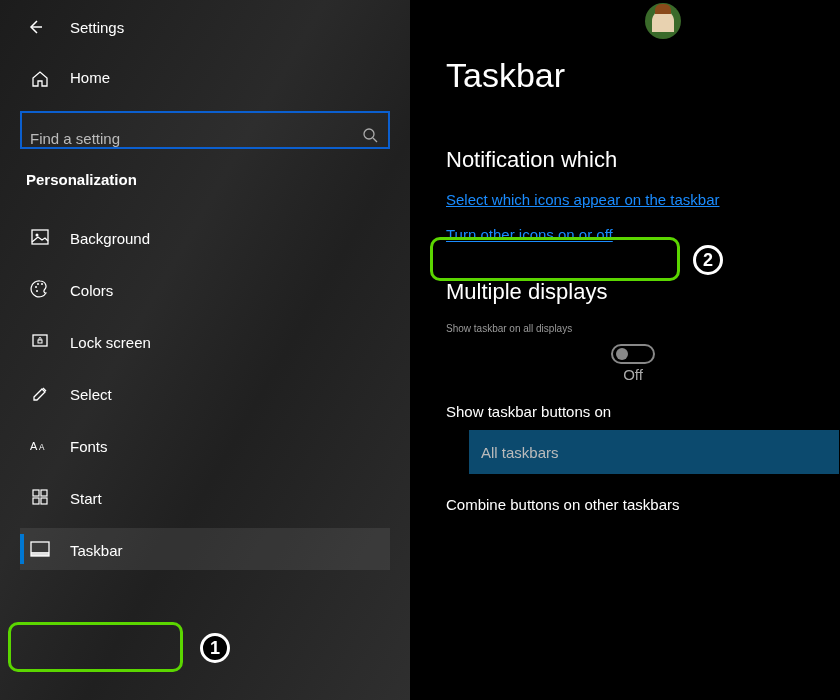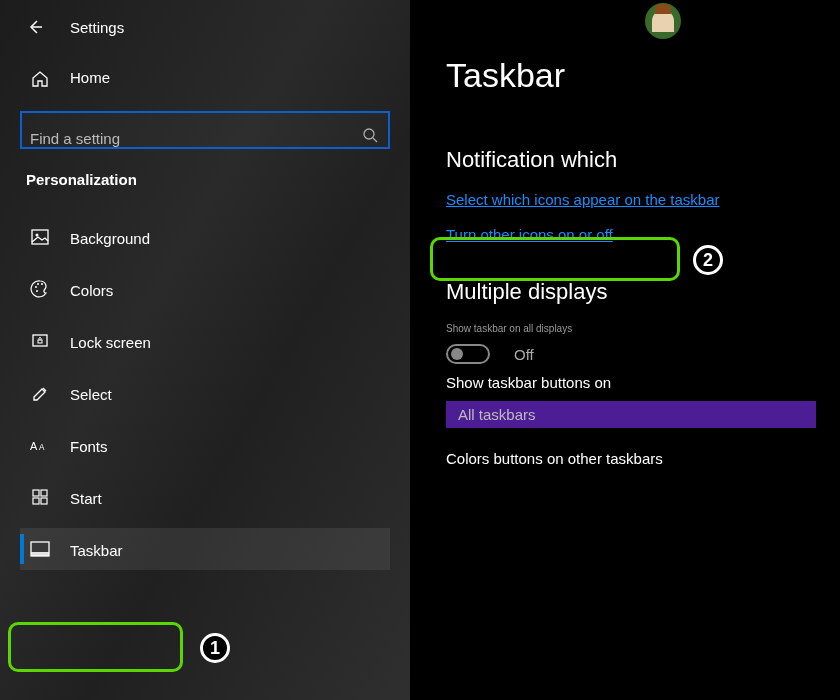--- a/index.html
+++ b/index.html
@@ -78,36 +78,37 @@
     content:""; position:absolute; top:-6px; left:3px; width:16px; height:10px;
     background:#8a4a1a; border-radius: 6px 6px 0 0;
   }
   
   .page-title { font-size: 34px; font-weight: 400; margin-bottom: 52px; }
   .section-h { font-size: 22px; font-weight: 400; margin-bottom: 18px; }
   .link-item { color: #1a8cff; font-size: 15px; margin-bottom: 18px; display: block; text-decoration: underline; }
   .section-h2 { font-size: 22px; font-weight: 400; margin: 36px 0 18px 0; }
   
   .toggle-label { color: #9a9a9a; font-size: 10px; margin-bottom: 10px; }
-  .toggle-row { display: flex; align-items: center; gap: 24px; margin-bottom: 10px; }
+  .toggle-row { display: flex; align-items: center; gap: 2px; margin-bottom: 20px; flex-direction: column; }
   .toggle {
     width: 44px; height: 20px; border: 2px solid #888; border-radius: 12px;
     position: relative; background: transparent;
   }
   .toggle::after {
     content: ""; position: absolute; width: 12px; height: 12px;
     background: #888; border-radius: 50%; top: 2px; left: 3px;
   }
   .toggle-state { color: #aaa; font-size: 15px; }
   
   .field-label { font-size: 15px; margin-bottom: 10px; }
   .dropdown {
-    background: #4c1d95; color: #bbb; height: 27px; width: 370px;
+    background: #0c4a6e; color: #bbb; height: 44px; width: 370px;
     display: flex; align-items: center; padding: 0 12px; font-size: 15px;
     margin-bottom: 22px;
+    margin-left: 23px;
   }
 </style>
 </head>
 <body>
 
 <div class="sidebar">
 
   <div class="header-row">
     <div class="back-arrow">
       <svg width="18" height="18" viewBox="0 0 18 18">
@@ -235,20 +236,20 @@
 
   <div class="toggle-label">Show taskbar on all displays</div>
   <div class="toggle-row">
     <div class="toggle"></div>
     <div class="toggle-state">Off</div>
   </div>
 
   <div class="field-label">Show taskbar buttons on</div>
   <div class="dropdown">All taskbars</div>
 
-  <div class="field-label">Colors buttons on other taskbars</div>
+  <div class="field-label">Combine buttons on other taskbars</div>
 
 </div>
 
 <div class="highlight-green hl-taskbar"></div>
 <div class="highlight-green hl-link"></div>
 <div class="badge badge1">1</div>
 <div class="badge badge2">2</div>
 
 </body></html>

